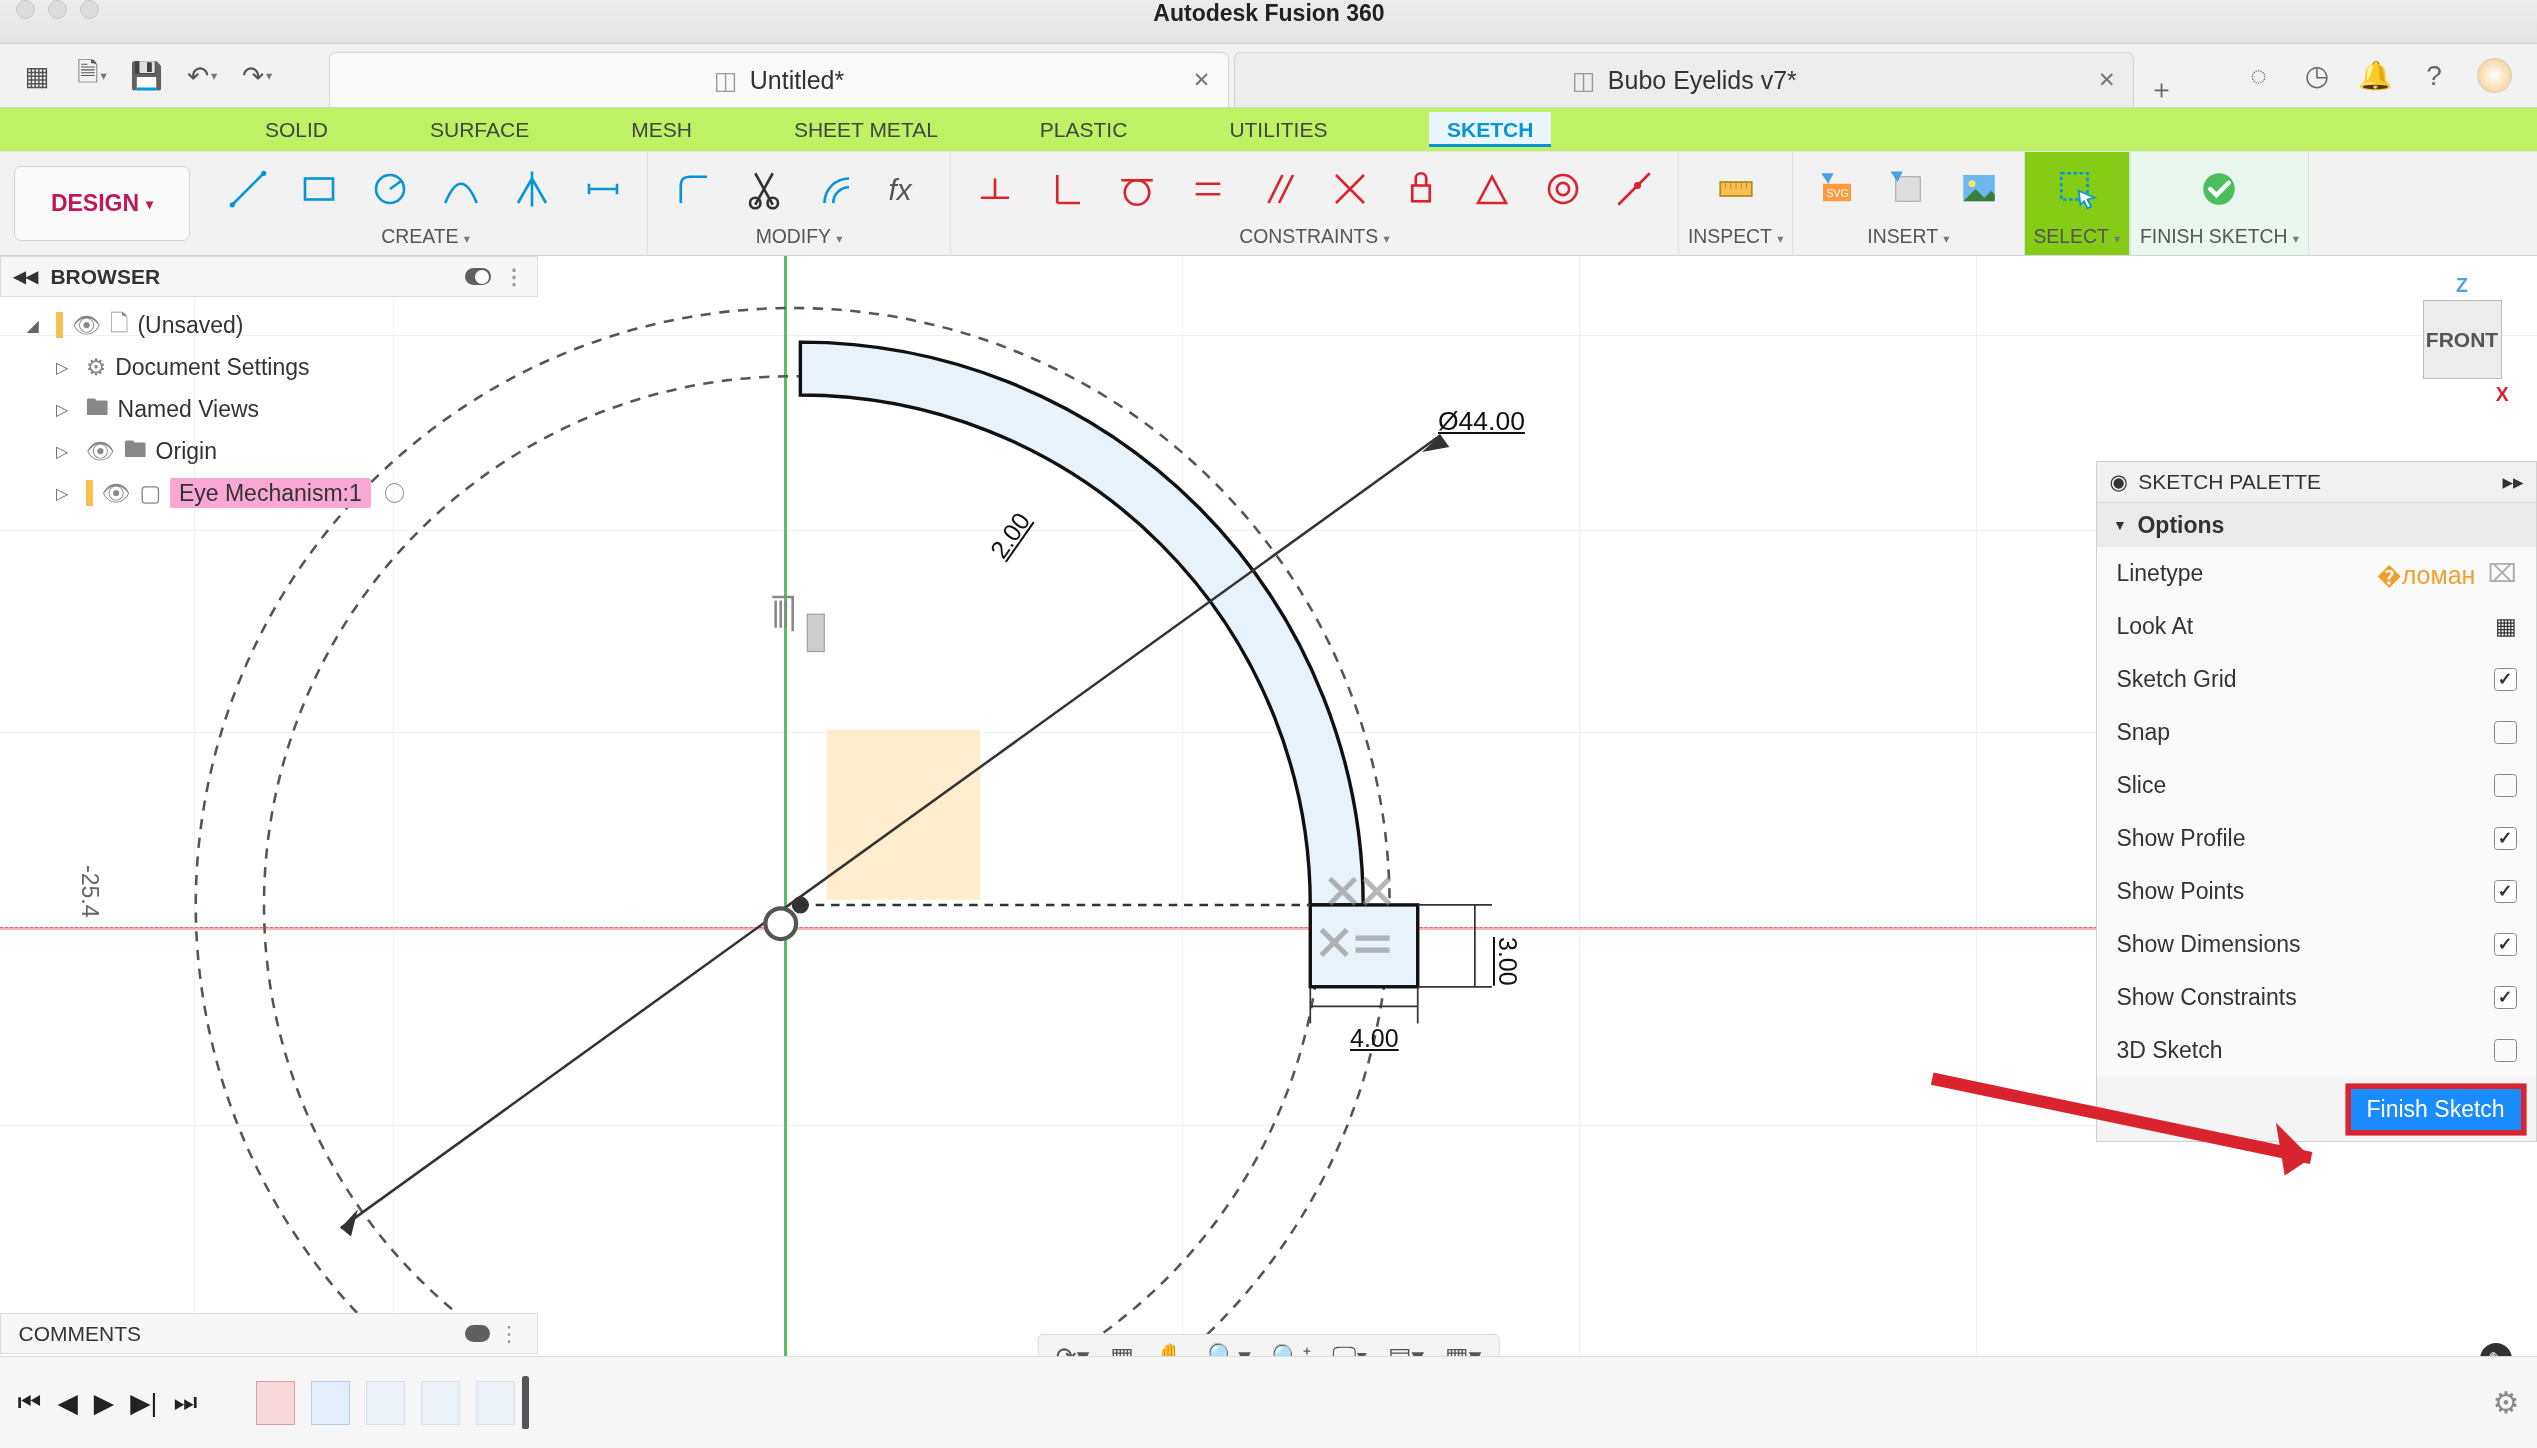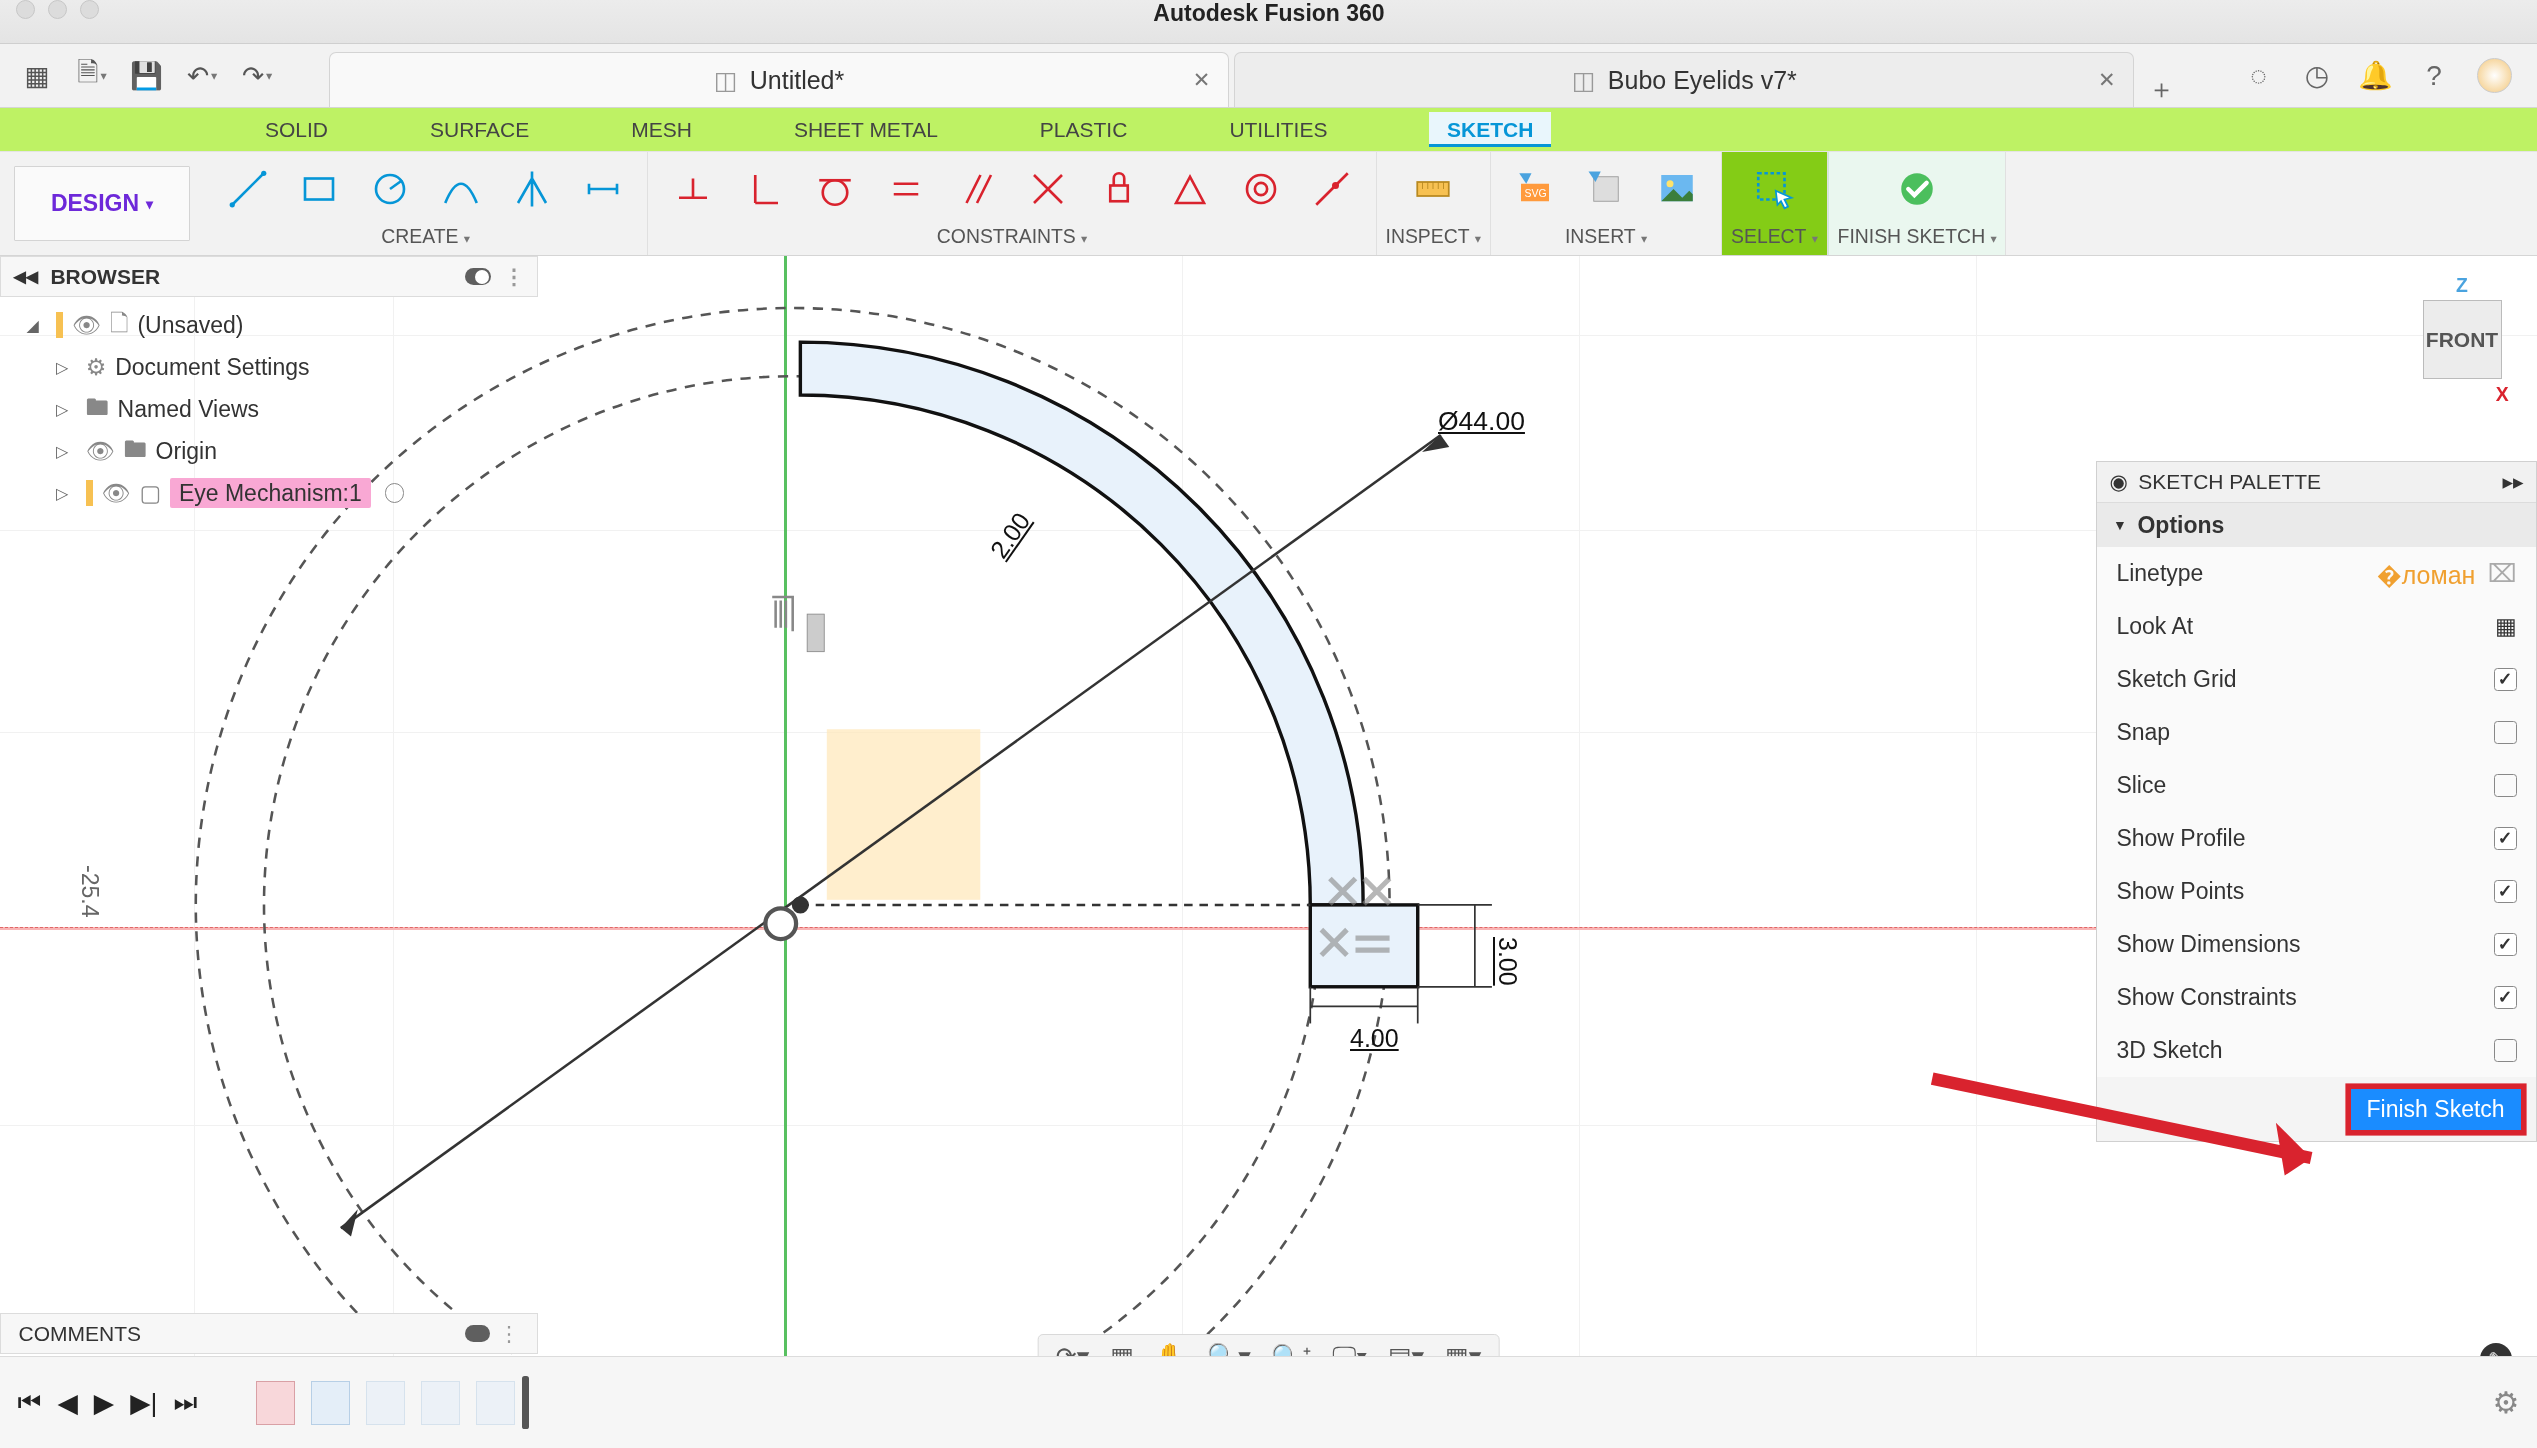--- a/index.html
+++ b/index.html
@@ -27,21 +27,21 @@
 .qat-right .ic{ width:32px; height:32px; color:#666; display:flex; align-items:center; justify-content:center; font-size:28px;}
 .avatar{ width:35px; height:35px; border-radius:50%; background:radial-gradient(circle,#fff,#f3c77a); border:0.9px solid #ccc;}
 
 
 .ribbon-tabs { height:44px; background:#bef264; display:flex; align-items:center; padding-left:265px; gap:102px; font-size:21px; color:#444; border-bottom:0.9px solid #e4e4e4;}
 .ribbon-tabs span{ padding:5.3px 0;}
 .ribbon-tabs .active{ color:#0696d7; font-weight:600; border-bottom:3.5px solid #0696d7; padding-bottom:1.8px; background:#e9f6fc; padding-left:17.6px; padding-right:17.6px;}
 
 
 .ribbon { height:104px; background:#f2f2f2; border-bottom:0.9px solid #d5d5d5; display:flex; align-items:stretch;}
-.design-btn{ width:176px; margin:14px; border:0.9px solid #d4d4d4; border-radius:1px; background:#fafafa; display:flex; align-items:center; justify-content:center; font-size:23px; font-weight:600; color:#6d28d9;}
+.design-btn{ width:176px; margin:14px; border:0.9px solid #d4d4d4; border-radius:7px; background:#fafafa; display:flex; align-items:center; justify-content:center; font-size:23px; font-weight:600; color:#be185d;}
 .design-btn::after{content:"▾"; margin-left:7px; font-size:14px;}
 .rgroup{ display:flex; flex-direction:column; align-items:center; justify-content:flex-end; padding:5.3px 8.8px 7px; border-right:0.9px solid #e0e0e0;}
 .rgroup .icons{ flex:1; display:flex; align-items:center; gap:25px; padding:0 12.4px;}
 .rgroup .label{ font-size:19.4px; color:#555; padding-top:3.5px;}
 .rgroup .label.caret::after{content:" ▾";}
 .ticon{ width:46px; height:46px; display:flex; align-items:center; justify-content:center;}
 .ticon svg{ width:42px; height:42px;}
 .red-stroke{ stroke:#d9232e; fill:none; stroke-width:3;}
 .blk-stroke{ stroke:#333; fill:none; stroke-width:3;}
 .blue-stroke{ stroke:#0696d7; fill:none; stroke-width:3;}
@@ -191,20 +191,47 @@
         </div>
       <div class="ticon">
           <svg viewBox="0 0 48 48">
             <path class="blue-stroke" d="M8 24 H40 M8 18 V30 M40 18 V30"></path>
           </svg>
         </div>
     </div>
     <div class="label caret">CREATE</div>
   </div>
 
+  <div class="rgroup">
+    <div class="icons">
+      <div class="ticon">
+          <svg viewBox="0 0 48 48">
+            <path class="blue-stroke" d="M10 40 V20 Q10 10 20 10 H40"></path>
+          </svg>
+        </div>
+      <div class="ticon">
+          <svg viewBox="0 0 48 48">
+            <path class="blk-stroke" d="M14 6 L34 42 M34 6 L14 42"></path>
+            <circle cx="14" cy="40" r="6" class="blk-stroke"></circle>
+            <circle cx="34" cy="40" r="6" class="blk-stroke"></circle>
+          </svg>
+        </div>
+      <div class="ticon">
+          <svg viewBox="0 0 48 48">
+            <path class="blue-stroke" d="M40 12 A28 28 0 0 0 12 40 M40 22 A18 18 0 0 0 22 40"></path>
+          </svg>
+        </div>
+      <div class="ticon">
+          <svg viewBox="0 0 48 48">
+            <text x="4" y="36" font-size="34" font-style="italic" fill="#555" font-family="serif">fx</text>
+          </svg>
+        </div>
+    </div>
+    <div class="label caret">MODIFY</div>
+  </div>
 
   <div class="rgroup">
     <div class="icons">
       <div class="ticon">
           <svg viewBox="0 0 48 48">
             <path class="red-stroke" d="M8 34 H40 M24 12 V34"></path>
           </svg>
         </div>
       <div class="ticon">
           <svg viewBox="0 0 48 48">

